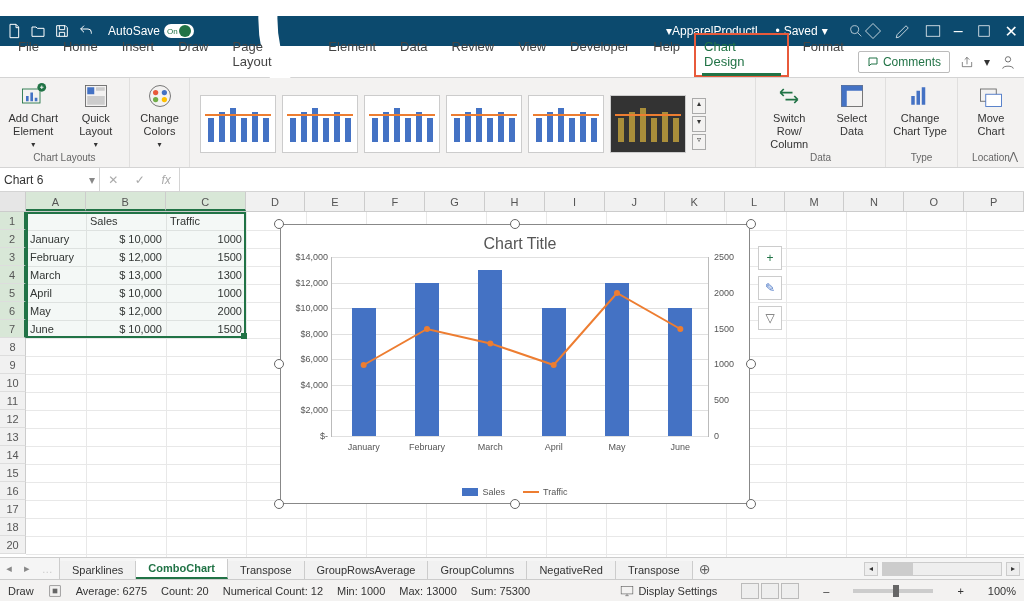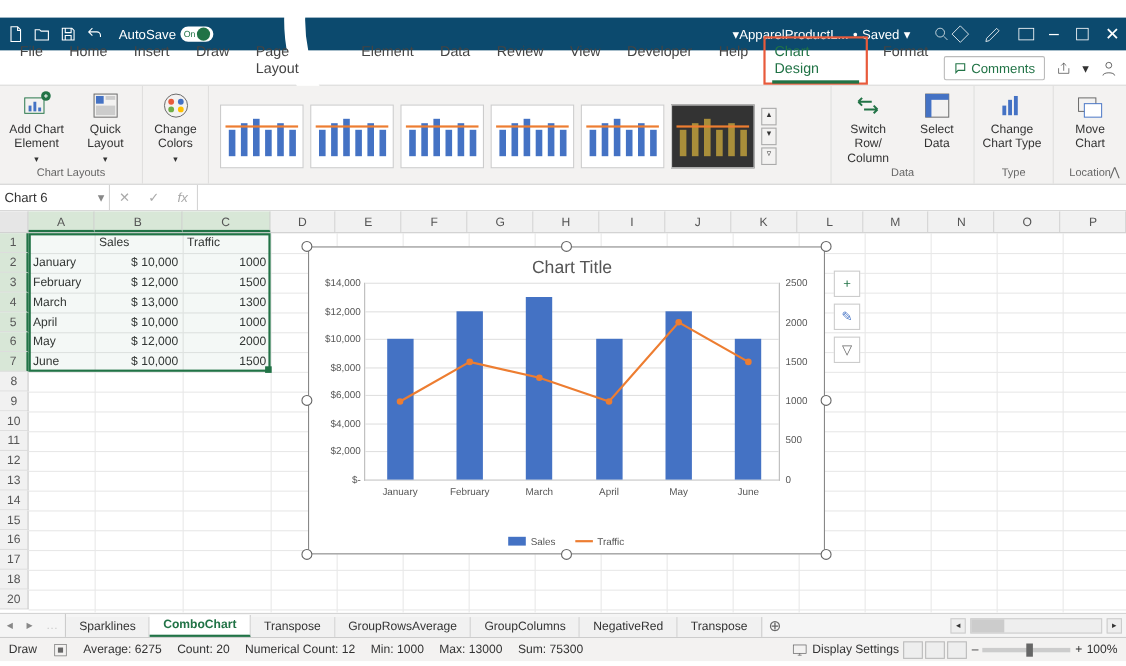--- a/index.html
+++ b/index.html
@@ -91,21 +91,21 @@
   .sheettab { padding:3px 12px; border-right:1px solid #ccc; background:#f1f1f1; color:#333;}
   .sheettab.active { background:#fff; border-bottom:2px solid #217346; color:#217346; font-weight:600;}
   .sheet-add { width:24px; display:flex; align-items:center; justify-content:center; font-size:14px; color:#666;}
   .hscroll { flex:1; display:flex; align-items:center; justify-content:flex-end; padding-right:4px;}
   .hscroll-track { width:120px; height:14px; background:#eee; border:1px solid #ccc; position:relative; margin:0 4px;}
   .hscroll-thumb { position:absolute; left:0; top:0; bottom:0; width:30px; background:#ccc;}
   .scrollbtn { width:14px; height:14px; border:1px solid #ccc; background:#eee; font-size:8px; text-align:center; line-height:12px;}
 
   
   .statusbar { height:22px; background:#f3f2f1; border-top:1px solid #ccc; display:flex; align-items:center; font-size:11px; padding:0 8px; gap:14px; color:#333;}
-  .status-right { margin-left:auto; display:flex; align-items:center; gap:4px;}
+  .status-right { margin-left:auto; display:flex; align-items:center; gap:24px;}
   .zoom-slider { width:80px; height:4px; background:#ccc; position:relative;}
   .zoom-thumb { position:absolute; left:50%; top:-4px; width:6px; height:12px; background:#666;}
   .viewbtns { display:flex; gap:2px;}
   .viewbtn { width:18px; height:16px; border:1px solid #bbb; background:#eee;}
 
 </style>
 </head>
 <body>
 
 <div class="titlebar">

